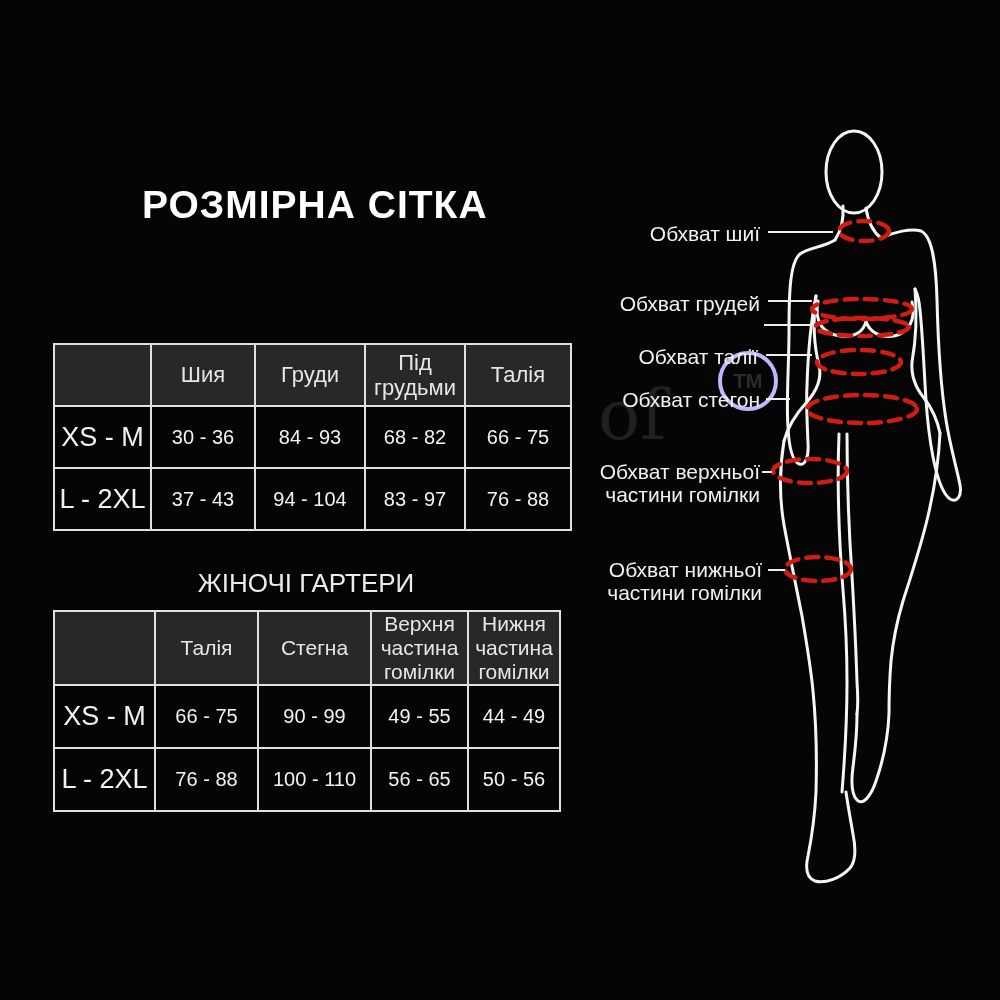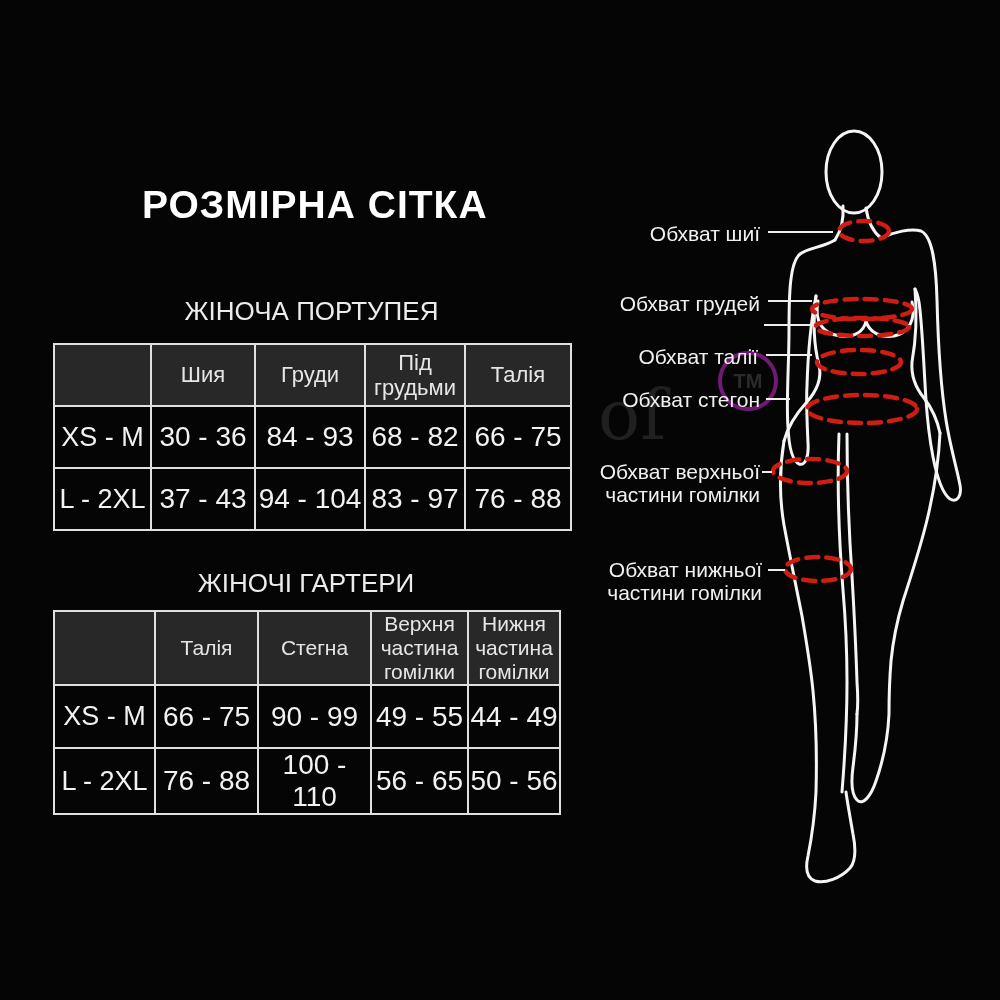--- a/index.html
+++ b/index.html
@@ -10,37 +10,37 @@
     color:#f0f0f0;
   }
   
   .watermark{position:absolute;inset:0;z-index:1;pointer-events:none;}
   .wm-art{position:absolute;left:283px;top:330px;font-family:"DejaVu Serif",serif;
           font-size:155px;color:#242424;line-height:1;}
   .wm-of{position:absolute;left:598px;top:380px;font-family:"DejaVu Serif",serif;
           font-size:70px;color:#202020;line-height:1;}
   .wm-sex{position:absolute;left:262px;top:462px;font-family:"DejaVu Serif",serif;
           font-style:italic;font-size:170px;letter-spacing:30px;color:#232323;line-height:1;}
-  .wm-tm{position:absolute;left:718px;top:351px;width:52px;height:52px;border:4px solid #701a75;
+  .wm-tm{position:absolute;left:718px;top:351px;width:52px;height:52px;border:4px solid #c4b5fd;
           border-radius:50%;display:flex;align-items:center;justify-content:center;
           color:#2b2b2b;font-size:20px;font-weight:bold;}
   
   .page-title{position:absolute;left:142px;top:183px;z-index:3;
           font-size:39px;font-weight:700;letter-spacing:1px;color:#ffffff;white-space:nowrap;}
   .section-title{position:absolute;z-index:3;font-size:26px;font-weight:400;color:#ececec;
           text-align:center;white-space:nowrap;}
   .section-title.harness{left:53px;width:517px;top:296px;}
   .section-title.garters{left:53px;width:506px;top:568px;}
   
   table.size-table{position:absolute;z-index:3;border-collapse:collapse;table-layout:fixed;}
   table.size-table td{border:2px solid #e0e0e0;text-align:center;vertical-align:middle;
           padding:0;color:#f2f2f2;}
   table.size-table tr.head td{background:rgba(255,255,255,0.14);font-size:22px;color:#e6e6e6;line-height:1.15;}
   table.size-table td.rowlabel{font-size:27px;}
-  table.size-table td.val{font-size:28px;}
+  table.size-table td.val{font-size:20px;}
   table.harness{left:53px;top:343px;width:517px;}
   table.garters{left:53px;top:610px;width:506px;}
   table.harness tr.head{height:62px;margin-left:8px;} table.harness tr.data{height:62px;}
   table.garters tr.head{height:64px;} table.garters tr.data{height:63px;}
   table.garters tr.head td{font-size:21px;}
   
   .fig-label{position:absolute;z-index:3;text-align:right;font-size:21px;line-height:23px;
           color:#f0f0f0;white-space:nowrap;}
   .leader{position:absolute;z-index:3;height:2px;background:#ededed;}
   
@@ -53,21 +53,20 @@
 
 <div class="canvas">
 
   <div class="watermark">
     <span class="wm-of">of</span>
     <span class="wm-tm">ТМ</span>
   </div>
 
   <div class="page-title">РОЗМІРНА СІТКА</div>
 
-  <div class="section-title harness">ЖІНОЧА ПОРТУПЕЯ</div>
   <table class="size-table harness">
     <colgroup>
         <col style="width:97px">
         <col style="width:104px">
         <col style="width:110px">
         <col style="width:100px">
         <col style="width:106px">
       </colgroup>
     <tbody>
         <tr class="head">

